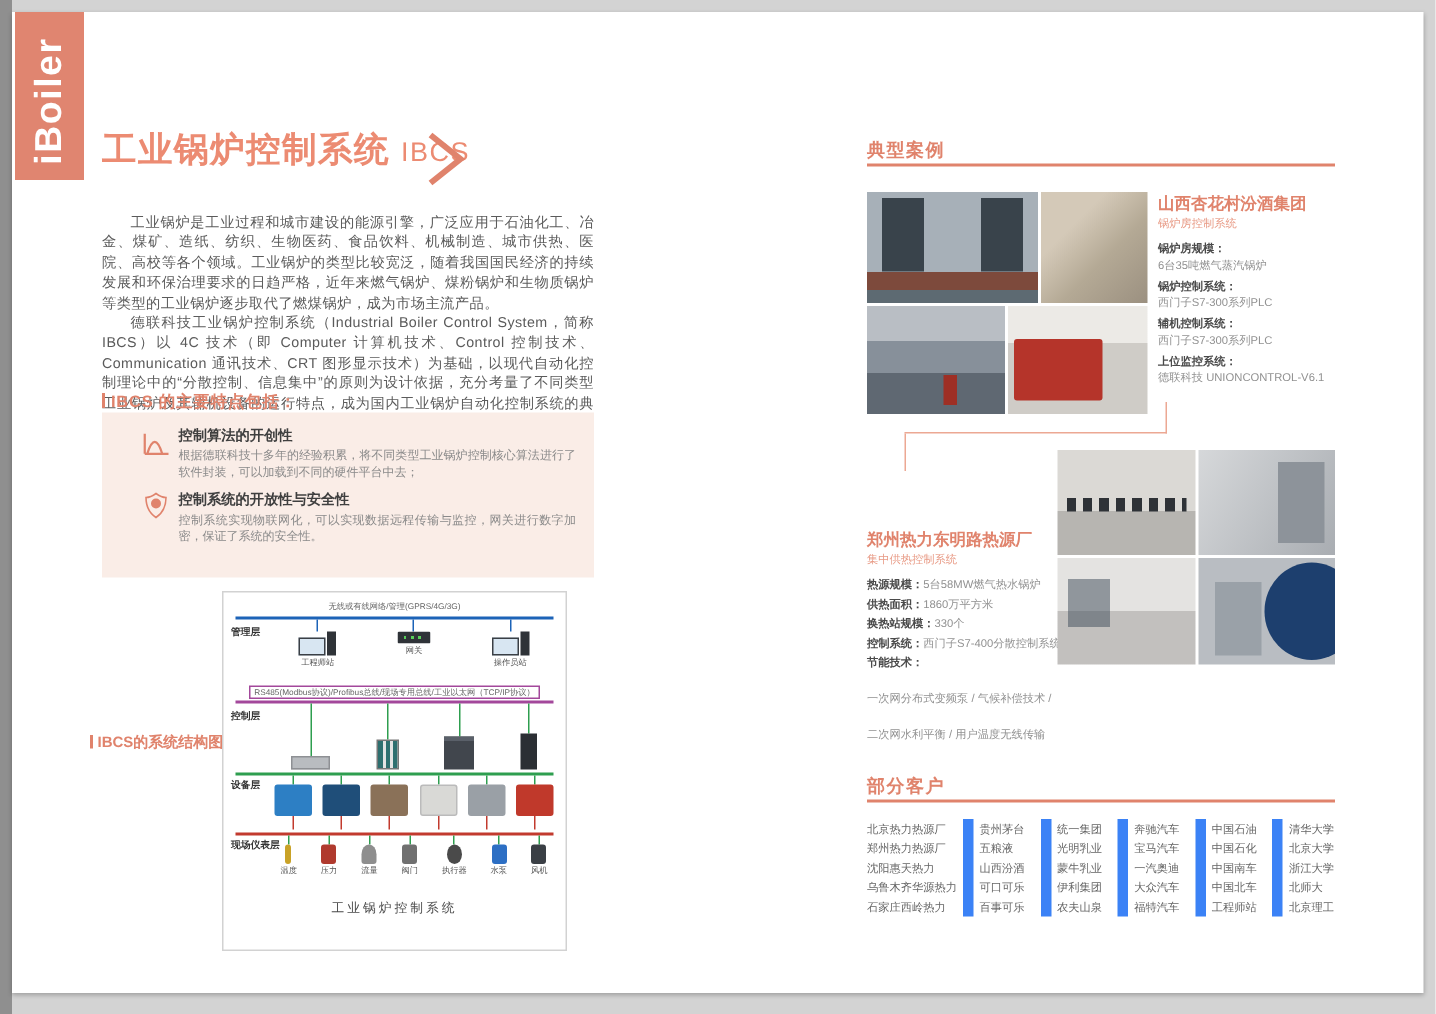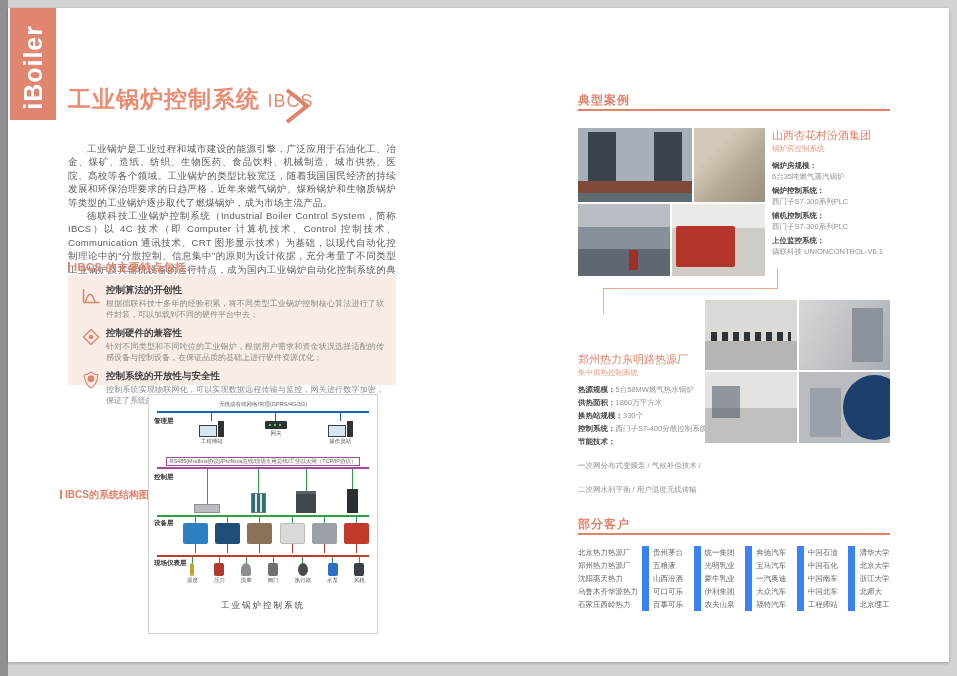--- a/index.html
+++ b/index.html
@@ -19,21 +19,21 @@
   .subtitle { color:#9b9b9b; font-size:11.5px; margin-top:3px; letter-spacing:.3px; }
   .chevron { position:absolute; left:274px; top:78px; }
 
   
   .intro-wrap { position:absolute; left:60px; top:134px; width:328px; }
   .intro { font-size:9.5px; line-height:13.4px; color:#5b5b5b; text-align:justify; text-indent:2em; letter-spacing:.3px; }
 
   
   .feat-heading { position:absolute; left:60px; top:252px; color:#e0836c; font-size:11px; font-weight:bold; letter-spacing:.5px; }
   .feat-heading::before { content:""; display:inline-block; width:2px; height:10px; background:#e0836c; margin-right:4px; vertical-align:-1px; }
-  .feat-box { position:absolute; left:60px; top:267px; width:328px; height:110px; background:#faede7; padding:9px 12px 6px 8px; }
+  .feat-box { position:absolute; left:60px; top:267px; width:328px; height:110px; background:#faede7; padding:9px 12px 6px 21px; }
   .feat-row { display:flex; margin-bottom:7px; }
   .feat-icon { width:30px; flex:0 0 30px; display:flex; justify-content:center; padding-top:1px; }
   .feat-title { font-size:9.5px; font-weight:bold; color:#3f3f3f; margin-bottom:2px; }
   .feat-desc { font-size:8px; color:#8a8a8a; line-height:10.5px; text-align:justify; }
 
   
   .diagram-label { position:absolute; left:52px; top:480px; color:#e0836c; font-size:10px; font-weight:bold; }
   .diagram-label::before { content:""; display:inline-block; width:2px; height:9px; background:#e0836c; margin-right:3px; vertical-align:-1px; }
   .diagram { position:absolute; left:140px; top:386px; width:230px; height:240px; background:#fff; border:1px solid #d2d2d2; font-size:6px; }
   .bus { position:absolute; left:8px; right:8px; height:2px; }
@@ -101,21 +101,21 @@
   .ph-workshop { width:92px; height:71px; background:linear-gradient(#e4e3e1 0 50%,#c2c0be 50%); }
   .ph-workshop::before { content:""; position:absolute; left:8%; top:20%; width:30%; height:45%; background:#3c4a58; opacity:.5; }
   .ph-bluemachine { width:91px; height:71px; background:#b9bdc2; }
   .ph-bluemachine::before { content:""; position:absolute; right:-18%; top:4%; width:70%; height:92%; background:#1d3f6e; border-radius:50%; }
   .ph-bluemachine::after { content:""; position:absolute; left:12%; top:22%; width:34%; height:70%; background:#9aa1a8; }
 
   
   .case-info { position:absolute; }
   .ci1 { left:764px; top:120px; width:132px; }
   .ci2 { left:570px; top:344px; width:196px; }
-  .case-title { color:#e0836c; font-size:11px; font-weight:normal; }
+  .case-title { color:#e0836c; font-size:11px; font-weight:bold; }
   .case-sub { color:#e89a85; font-size:7.5px; margin-top:1px; margin-bottom:7px; }
   .spec-label { font-size:7.5px; font-weight:bold; color:#4a4a4a; margin-top:4px; }
   .spec-value { font-size:7.5px; color:#919191; margin-top:1px; }
   .spec-line { font-size:7.5px; margin-top:3px; }
   .spec-line b { color:#4a4a4a; font-weight:bold; }
   .spec-line span { color:#919191; }
   .note-line { font-size:7.5px; color:#919191; margin-top:14px; }
 
   
   .conn { position:absolute; background:#eba globals; }
@@ -159,32 +159,20 @@
   <div class="feat-box">
     <div class="feat-row">
       <div class="feat-icon">
         <svg width="20" height="20" viewBox="0 0 24 24">
             <path d="M3 21 V5 M3 21 H22 M5 21 Q11 2 17 21" fill="none" stroke="#e0836c" stroke-width="1.8"></path>
           </svg>
       </div>
       <div>
         <div class="feat-title">控制算法的开创性</div>
         <div class="feat-desc">根据德联科技十多年的经验积累，将不同类型工业锅炉控制核心算法进行了软件封装，可以加载到不同的硬件平台中去；</div>
-      </div>
-    </div>
-    <div class="feat-row">
-      <div class="feat-icon">
-        <svg width="18" height="18" viewBox="0 0 24 24">
-            <polygon points="12,2 22,12 12,22 2,12" fill="none" stroke="#e0836c" stroke-width="1.8"></polygon>
-            <circle cx="12" cy="12" r="3" fill="#e0836c"></circle>
-          </svg>
-      </div>
-      <div>
-        <div class="feat-title">控制硬件的兼容性</div>
-        <div class="feat-desc">针对不同类型和不同吨位的工业锅炉，根据用户需求和资金状况选择适配的传感设备与控制设备，在保证品质的基础上进行硬件资源优化；</div>
       </div>
     </div>
     <div class="feat-row">
       <div class="feat-icon">
         <svg width="16" height="18" viewBox="0 0 24 26">
             <path d="M12 1 C16 4 20 5 22 5 C22 14 18 21 12 25 C6 21 2 14 2 5 C4 5 8 4 12 1 Z" fill="none" stroke="#e0836c" stroke-width="1.6"></path>
             <circle cx="12" cy="11" r="5" fill="#e0836c"></circle>
           </svg>
       </div>
       <div>

